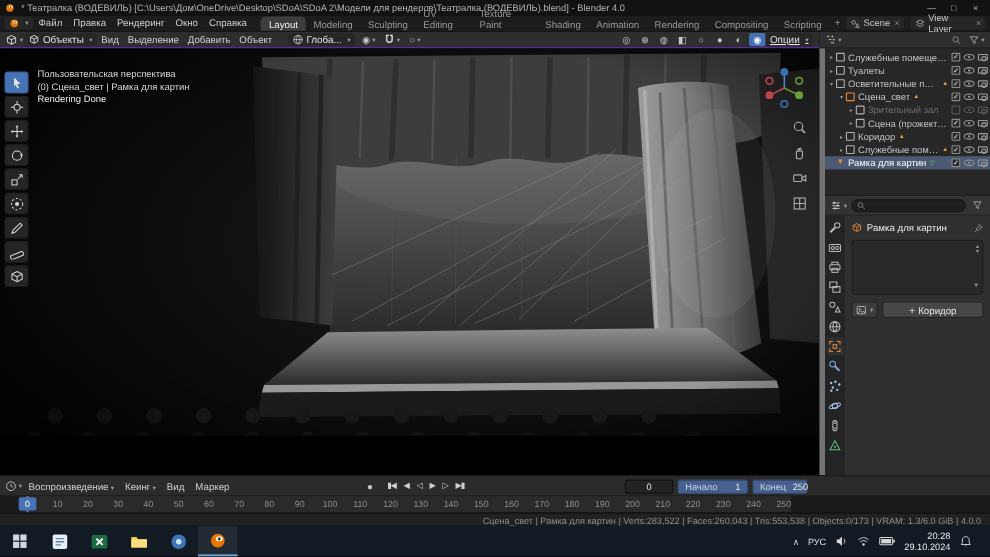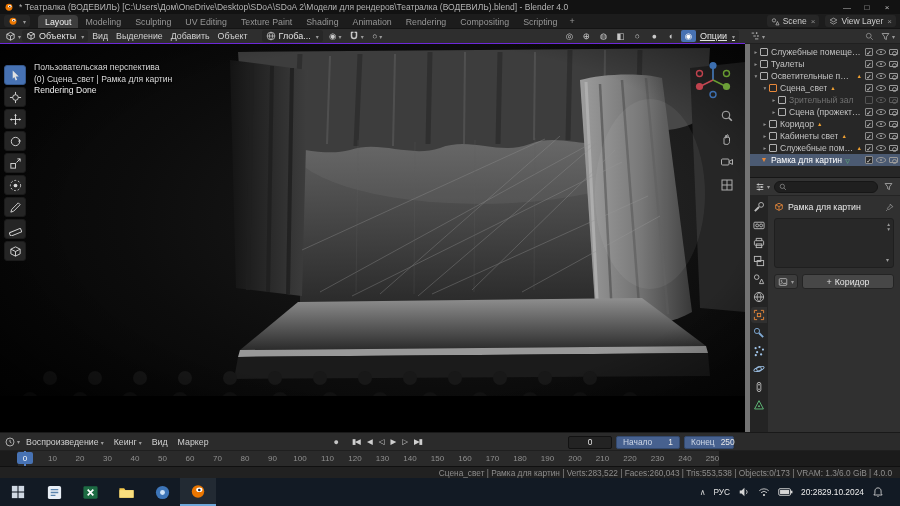--- a/index.html
+++ b/index.html
@@ -108,21 +108,21 @@
   .statusbar{position:absolute;top:466px;left:0;right:0;height:12px;background:#212121;border-top:1px solid #101010;display:flex;align-items:center;justify-content:flex-end;padding:0 8px;}
   .status-text{color:#8d8d8d;font-size:8.3px;white-space:nowrap;}
 
   
   .taskbar{position:absolute;top:478px;left:0;right:0;height:28px;background:#121a24;display:flex;align-items:stretch;}
   .tb-btn{width:36px;display:flex;align-items:center;justify-content:center;}
   .tb-btn.active-app{background:rgba(255,255,255,.07);border-bottom:2px solid #6da7d9;}
   .tray{margin-left:auto;display:flex;align-items:center;gap:8px;padding-right:4px;}
   .tray-up{color:#d6d6d6;font-size:8px;}
   .tray-lang{color:#e3e3e3;font-size:8.3px;}
-  .clock{display:flex;flex-direction:row;align-items:flex-end;justify-content:flex-start;line-height:10px;font-size:8.4px;color:#ececec;}
+  .clock{display:flex;flex-direction:column;align-items:flex-end;justify-content:flex-start;line-height:10px;font-size:8.4px;color:#ececec;}
   .tb-edge{width:4px;border-left:1px solid #33414f;}
 </style>
 </head>
 <body>
 
 <div class="titlebar">
   <span>
       <svg width="10" height="10" viewBox="0 0 18 18">
         <circle cx="9" cy="9.5" r="6.2" fill="#ea7600"></circle>
         <ellipse cx="10.3" cy="7.8" rx="3.1" ry="2.3" fill="#fff"></ellipse>
@@ -139,20 +139,27 @@
 
 <div class="menubar">
   <span class="pill">
     <svg width="10" height="10" viewBox="0 0 18 18">
         <circle cx="9" cy="9.5" r="6.2" fill="#ea7600"></circle>
         <ellipse cx="10.3" cy="7.8" rx="3.1" ry="2.3" fill="#fff"></ellipse>
         <circle cx="10.3" cy="8" r="1.3" fill="#1b2a3a"></circle>
       </svg>
     <span class="crt">▾</span>
   </span>
+  <span id="mb-menus" style="display:flex;">
+      <span class="mb-menu">Файл</span>
+      <span class="mb-menu">Правка</span>
+      <span class="mb-menu">Рендеринг</span>
+      <span class="mb-menu">Окно</span>
+      <span class="mb-menu">Справка</span>
+    </span>
   <span id="ws-tabs" class="ws-tabs">
       <span class="ws-tab active">Layout</span>
       <span class="ws-tab">Modeling</span>
       <span class="ws-tab">Sculpting</span>
       <span class="ws-tab">UV Editing</span>
       <span class="ws-tab">Texture Paint</span>
       <span class="ws-tab">Shading</span>
       <span class="ws-tab">Animation</span>
       <span class="ws-tab">Rendering</span>
       <span class="ws-tab">Compositing</span>
@@ -566,31 +573,20 @@
         <span class="ol-extra">▲</span>
         <span class="ol-right">
           <span class="ol-cb">✓</span>
           <span class="ol-eye"></span>
           <span class="ol-cam"></span>
         </span>
       </div>
       <div class="ol-row" style="padding-left: 11px;">
         <span class="ol-arrow">▸</span>
         <span class="ol-icon collection"></span>
-        <span class="ol-label">Кабинеты свет</span>
-        <span class="ol-extra">▲</span>
-        <span class="ol-right">
-          <span class="ol-cb">✓</span>
-          <span class="ol-eye"></span>
-          <span class="ol-cam"></span>
-        </span>
-      </div>
-      <div class="ol-row" style="padding-left: 11px;">
-        <span class="ol-arrow">▸</span>
-        <span class="ol-icon collection"></span>
         <span class="ol-label">Служебные помещения</span>
         <span class="ol-extra">▲</span>
         <span class="ol-right">
           <span class="ol-cb">✓</span>
           <span class="ol-eye"></span>
           <span class="ol-cam"></span>
         </span>
       </div>
       <div class="ol-row selected" style="padding-left: 2px;">
         <span class="ol-arrow"></span>

